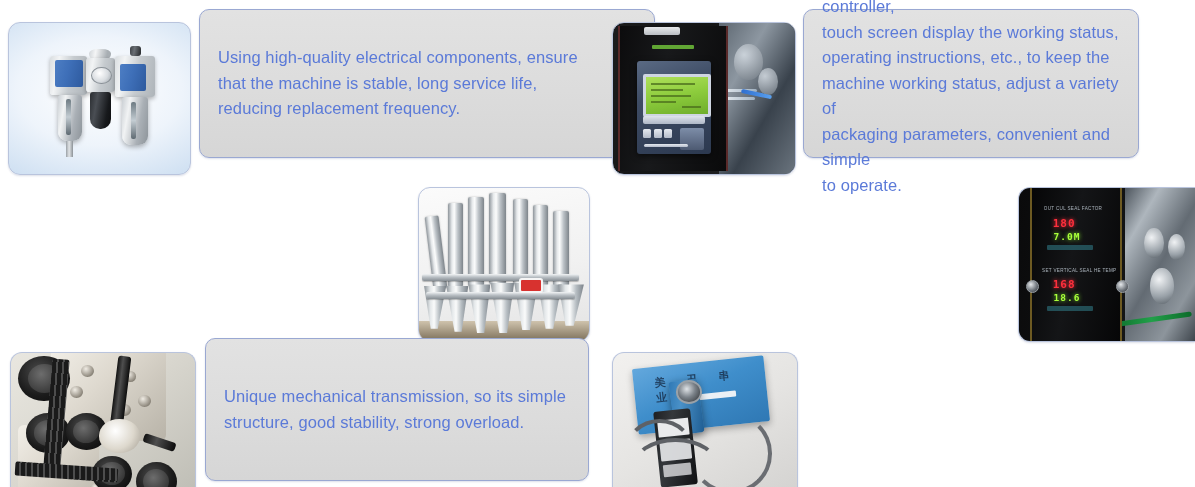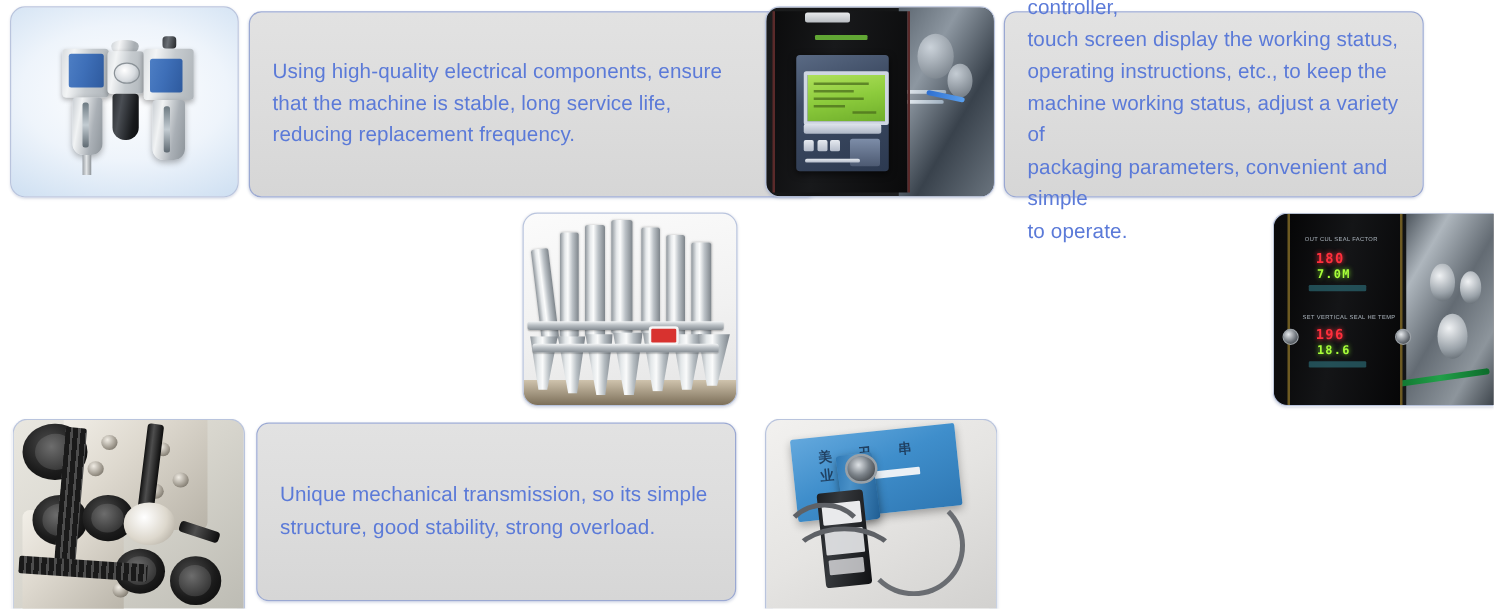--- a/index.html
+++ b/index.html
@@ -26,20 +26,21 @@
     position: absolute;
     box-sizing: border-box;
   }
 
   .photo {
     border-radius: 12px;
     border: 1px solid #b9c4dd;
     overflow: hidden;
     background: #e9eef6;
     box-shadow: 0 1px 2px rgba(60,80,130,.18);
+    margin-top: 17px;
   }
 
   .photo .scene {
     position: absolute;
     inset: 0;
   }
 
   .textcard {
     border-radius: 10px;
     border: 1px solid #8e9fd0;
@@ -395,21 +396,21 @@
         <div class="temp-roll" style="left:36%; top:52%; width:34%; height:24%;"></div>
       </div>
       <div class="temp-greenwire" style="left:52%; top:84%; width:46%; transform:rotate(-8deg);"></div>
       <div class="temp-door">
         <div class="temp-cap" style="left:14%; top:12%;">OUT CUL SEAL FACTOR</div>
         <div class="temp-red" style="left:24%; top:19%;">180</div>
         <div class="temp-green" style="left:25%; top:28%;">7.0M</div>
         <div class="temp-bar" style="left:18%; top:37%; width:52%;"></div>
 
         <div class="temp-cap" style="left:12%; top:52%;">SET VERTICAL SEAL HE TEMP</div>
-        <div class="temp-red" style="left:24%; top:59%;">196</div>
+        <div class="temp-red" style="left:24%; top:59%;">168</div>
         <div class="temp-green" style="left:25%; top:68%;">18.6</div>
         <div class="temp-bar" style="left:18%; top:77%; width:52%;"></div>
       </div>
       <div class="temp-knob" style="left:4%; top:60%;"></div>
       <div class="temp-knob" style="left:55%; top:60%;"></div>
     </div>
   </div>
 
   <div class="cell photo chain-bg" style="left:10px; top:335px; width:186px; height:152px; border-radius:12px 12px 0 0; border-bottom:none;">
     <div class="scene">

